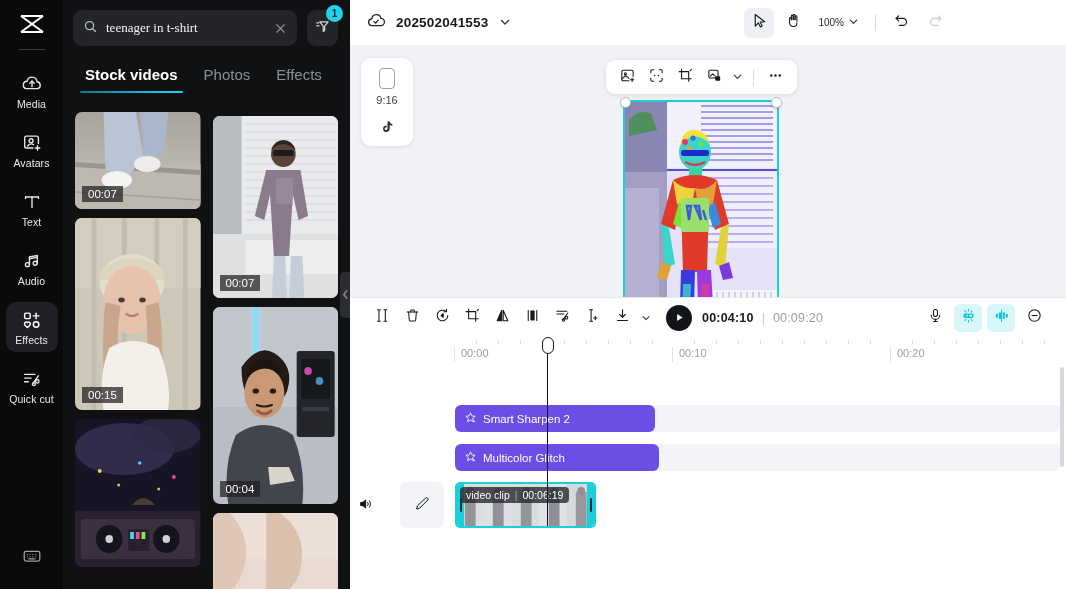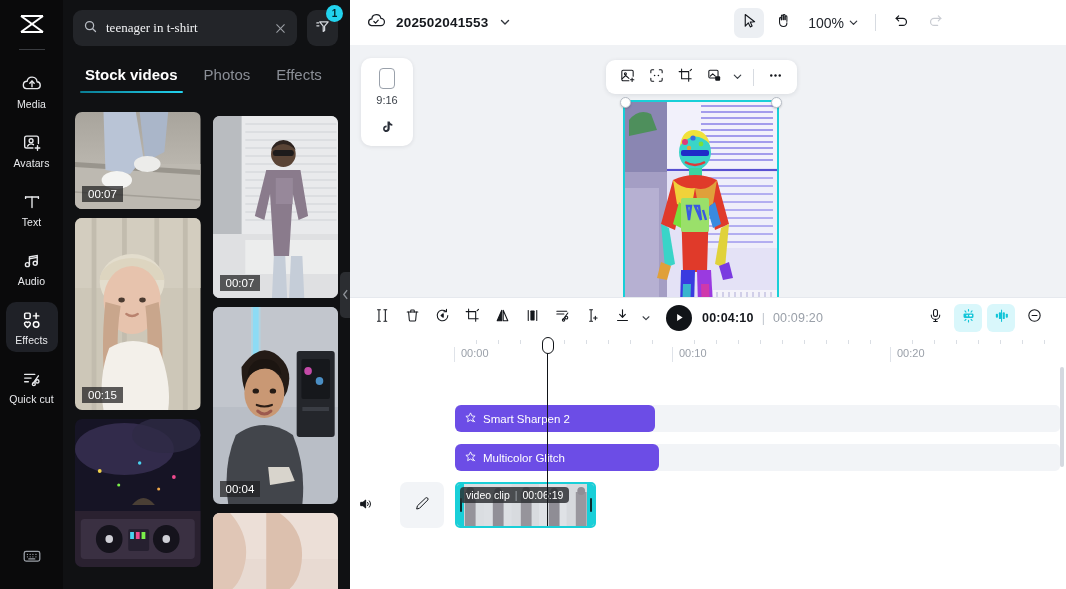--- a/index.html
+++ b/index.html
@@ -108,21 +108,21 @@
     padding: 0 16px; flex: 0 0 45px;
   }
   .proj { display: flex; align-items: center; gap: 10px; cursor: pointer; }
   .proj-name { font-size: 13.5px; font-weight: bold; color: #15181d; letter-spacing: .2px; }
   .top-tools { margin-left: auto; display: flex; align-items: center; gap: 4px; margin-right: 100px; }
   .tbtn {
     width: 30px; height: 30px; border-radius: 7px;
     display: flex; align-items: center; justify-content: center; cursor: pointer;
   }
   .tbtn.sel { background: #eceff3; }
-  .zoomlvl { display: flex; align-items: center; gap: 4px; font-size: 14px; color: #22262d; cursor: pointer; padding: 0 6px; }
+  .zoomlvl { display: flex; align-items: center; gap: 4px; font-size: 10px; color: #22262d; cursor: pointer; padding: 0 6px; }
   .vsep { width: 1px; height: 17px; background: #d7dbe1; margin: 0 6px; }
 
   .stage { flex: 1; position: relative; background: #f0f2f5; overflow: hidden; }
 
   .ratio-card {
     position: absolute; left: 11px; top: 13px;
     width: 52px; height: 88px; background: #fff; border-radius: 10px;
     display: flex; flex-direction: column; align-items: center;
     padding-top: 10px; gap: 5px;
     box-shadow: 0 1px 4px rgba(20,25,35,.09); cursor: pointer;

